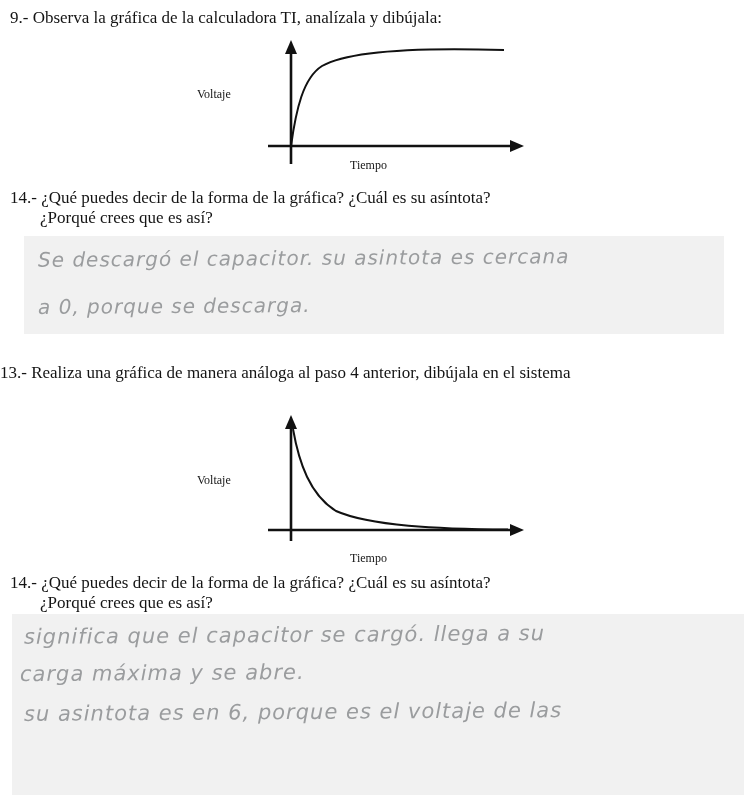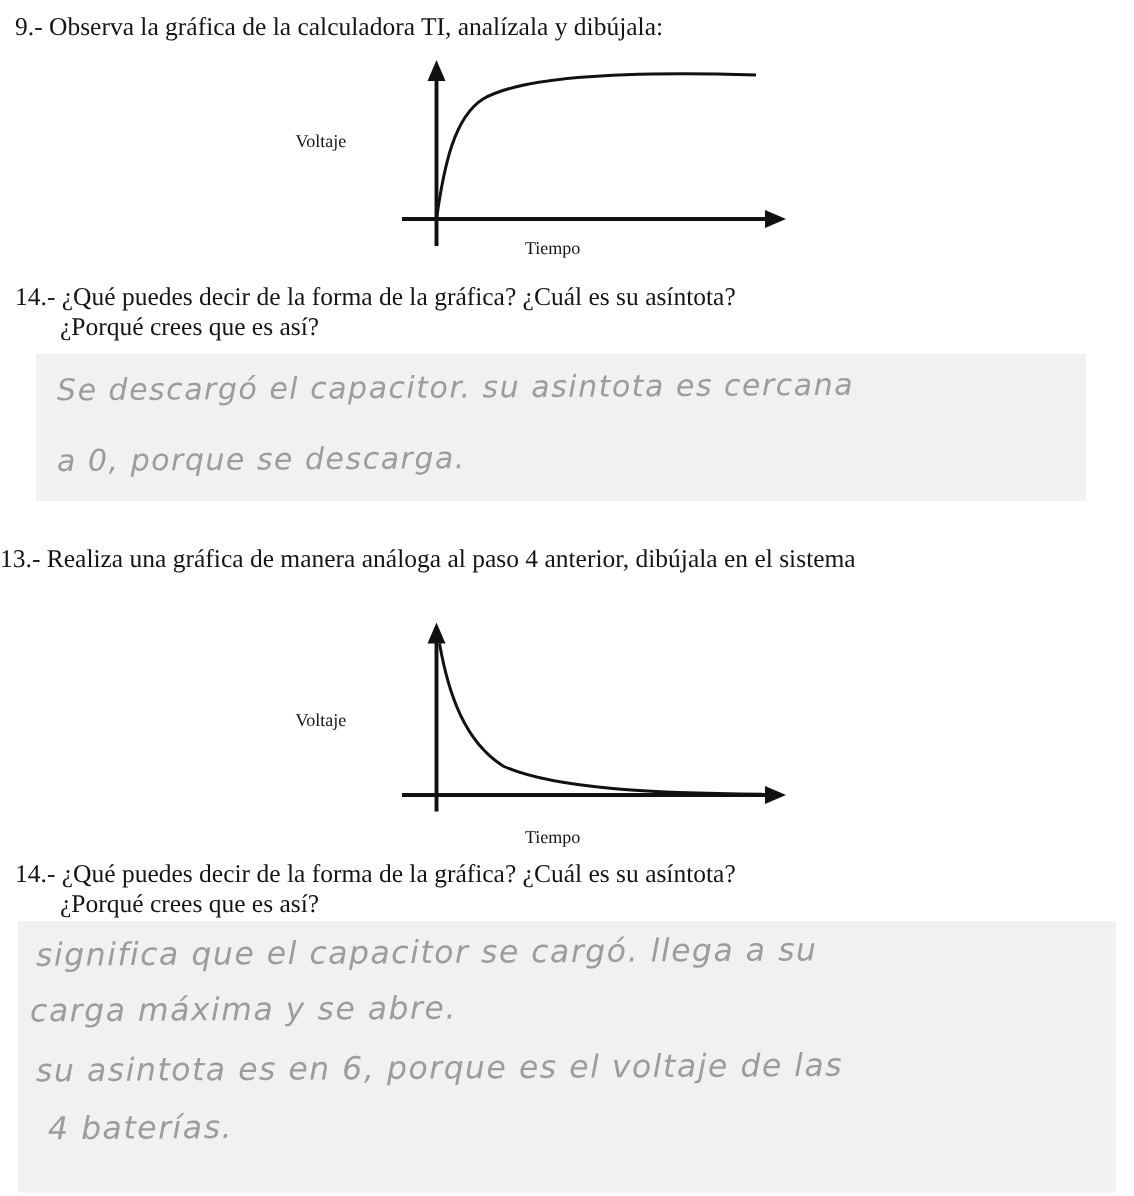--- a/index.html
+++ b/index.html
@@ -96,15 +96,14 @@
 
   <div class="axis-label" style="left:350px; top:551px;">Tiempo</div>
 
   <div class="printed" style="left:10px; top:573px;">14.- ¿Qué puedes decir de la forma de la gráfica? ¿Cuál es su asíntota?</div>
   <div class="printed" style="left:40px; top:593px;">¿Porqué crees que es así?</div>
 
   <div class="answer-area" style="left:12px; top:614px; width:732px; height:181px;"></div>
   <div class="handwriting big" style="left:24px; top:623px;">significa que el capacitor se cargó. llega a su</div>
   <div class="handwriting big" style="left:20px; top:661px;">carga máxima y se abre.</div>
   <div class="handwriting big" style="left:24px; top:700px;">su asintota es en 6, porque es el voltaje de las</div>
-  <div class="handwriting big" style="left:32px; top:740px;">4 baterías.</div>
 
 </div>
 
 </body></html>

